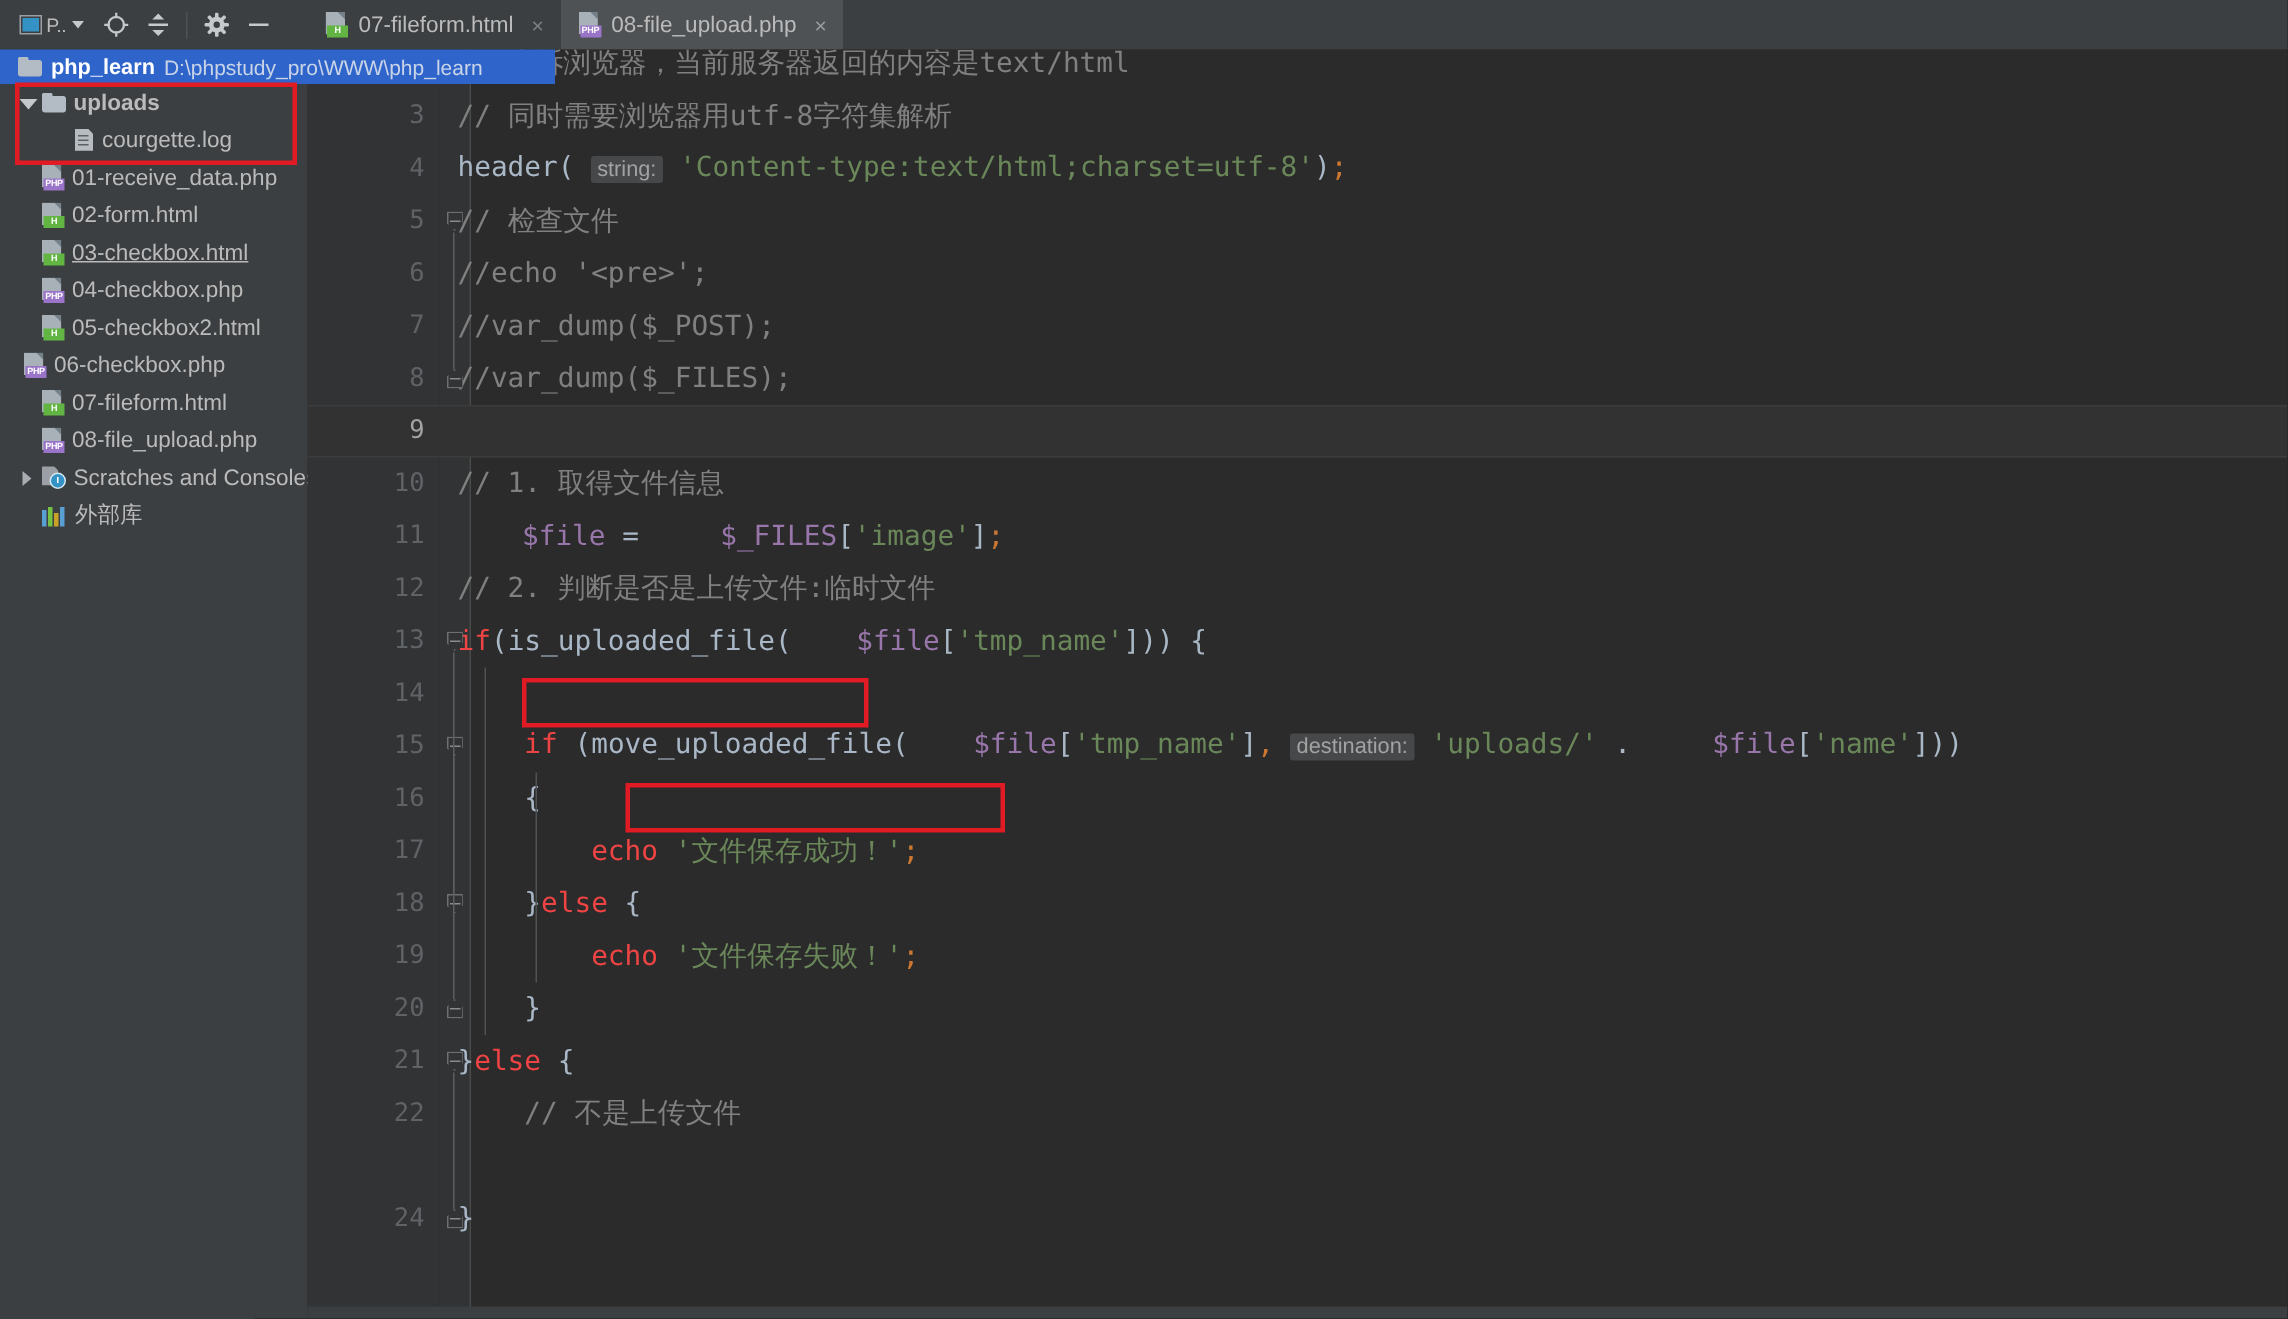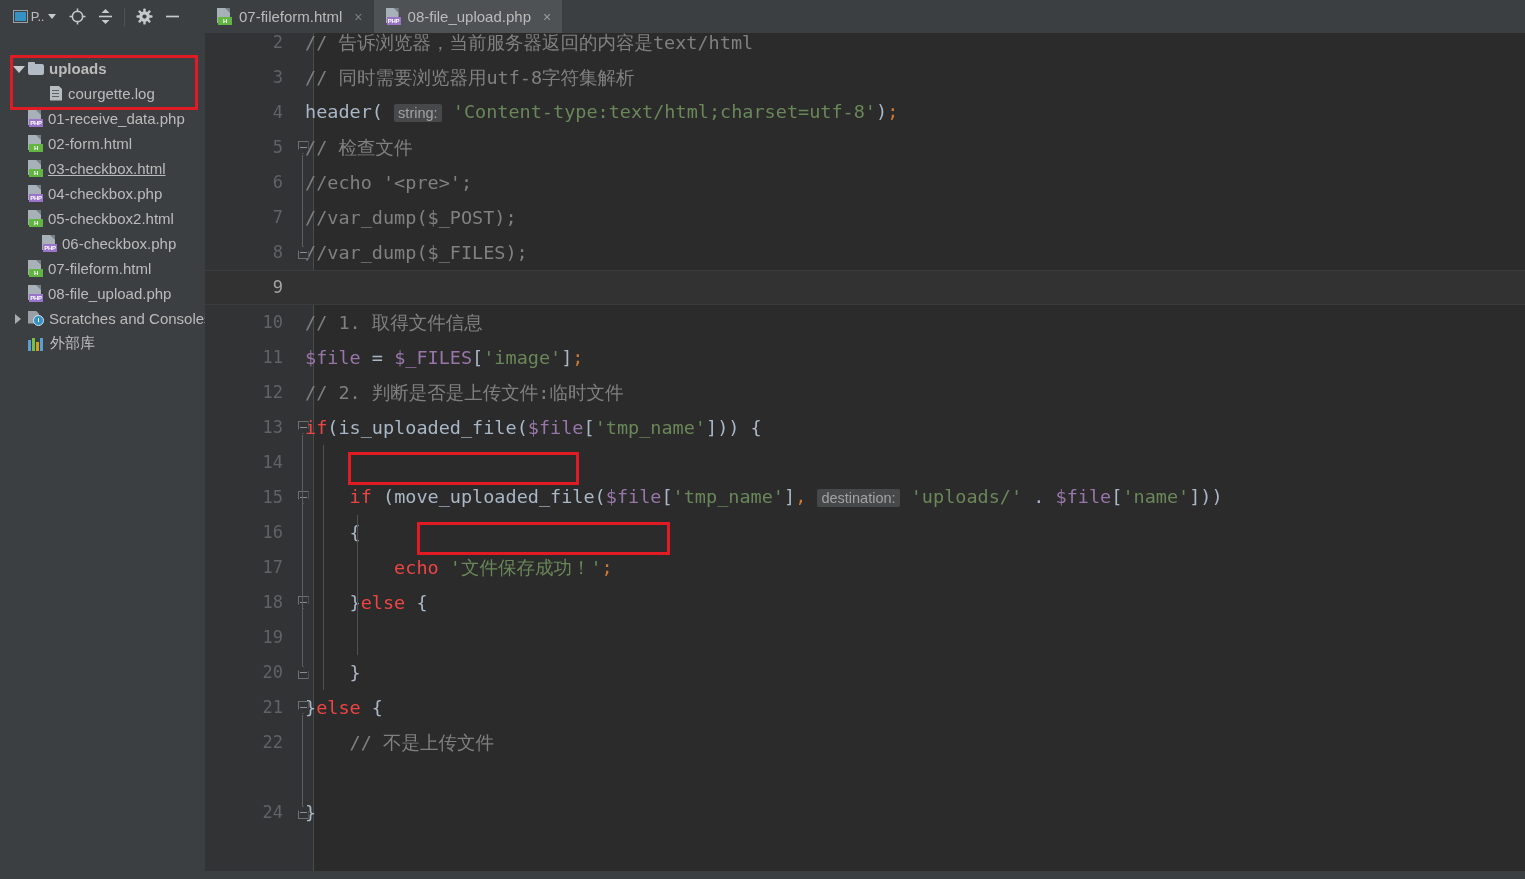--- a/index.html
+++ b/index.html
@@ -247,21 +247,21 @@
     background: #323232;
     border-top: 1px solid #3c3c3c;
     border-bottom: 1px solid #3c3c3c;
   }
   .line.current .lnum { color: #a4a3a3; }
 
   
   .c-comment { color: #808080; }
   .c-kw      { color: #ef4444; }
   .c-str     { color: #6a8759; }
-  .c-var     { color: #9876aa; }
+  .c-var     { color: #9876aa; margin-left: 43px; }
   .c-plain   { color: #a9b7c6; }
   .c-semi    { color: #cc7832; }
   .c-fn      { color: #a9b7c6; }
   .c-hint {
     color: #a2a2a2; background: #46484a; border-radius: 2px;
     padding: 1px 4px; font-size: 14.5px;
     font-family: "Liberation Sans", sans-serif;
   }
 
   
@@ -370,20 +370,25 @@
             <span class="page"></span>
             <span class="fold"></span>
             <span class="badge php">PHP</span>
           </span>
           <span>08-file_upload.php</span>
           <span class="tab-close">×</span>
         </div>
       </div>
   </div>
 
+  <div class="breadcrumb-row">
+    <span class="folder-ico"></span>
+    <span class="bc-name">php_learn</span>
+    <span class="bc-path">D:\phpstudy_pro\WWW\php_learn</span>
+  </div>
 
   <div class="sidebar">
     <div class="tree" id="tree">
         <div class="tree-row" style="padding-left: 12px; font-weight: bold;">
           <span class="twisty open"></span>
           <span class="folder-ico" style="margin-right: 5px;"></span>
           <span class="lbl">uploads</span>
         </div>
         <div class="tree-row" style="padding-left: 34px; text-align: center;">
           <span class="twisty"></span>
@@ -433,21 +438,21 @@
         </div>
         <div class="tree-row" style="padding-left: 12px;">
           <span class="twisty"></span>
           <span class="ficon" style="margin-right: 5px;">
             <span class="page"></span>
             <span class="fold"></span>
             <span class="badge html">H</span>
           </span>
           <span class="lbl">05-checkbox2.html</span>
         </div>
-        <div class="tree-row" style="padding-left: 26px; align-items: center;">
+        <div class="tree-row" style="padding-left: 0; align-items: center;">
           <span class="twisty"></span>
           <span class="ficon" style="margin-right: 5px;">
             <span class="page"></span>
             <span class="fold"></span>
             <span class="badge php">PHP</span>
           </span>
           <span class="lbl">06-checkbox.php</span>
         </div>
         <div class="tree-row" style="padding-left: 12px;">
           <span class="twisty"></span>
@@ -585,20 +590,21 @@
           <span class="codetext"><span class="c-plain">    }</span><span class="c-kw">else</span><span class="c-plain"> {</span></span>
         </div>
         <div class="fold-mark" style="top: 552px;">
           <span class="fm down">
             <span class="body"></span>
             <span class="bar"></span>
           </span>
         </div>
         <div class="line" style="top: 587px;">
           <span class="lnum">19</span>
+          <span class="codetext"><span class="c-plain">        </span><span class="c-kw">echo</span><span class="c-plain"> </span><span class="c-str">'文件保存失败！'</span><span class="c-semi">;</span></span>
         </div>
         <div class="line" style="top: 622px;">
           <span class="lnum">20</span>
           <span class="codetext"><span class="c-plain">    }</span></span>
         </div>
         <div class="fold-mark" style="top: 622px;">
           <span class="fm up">
             <span class="body"></span>
             <span class="bar"></span>
           </span>

